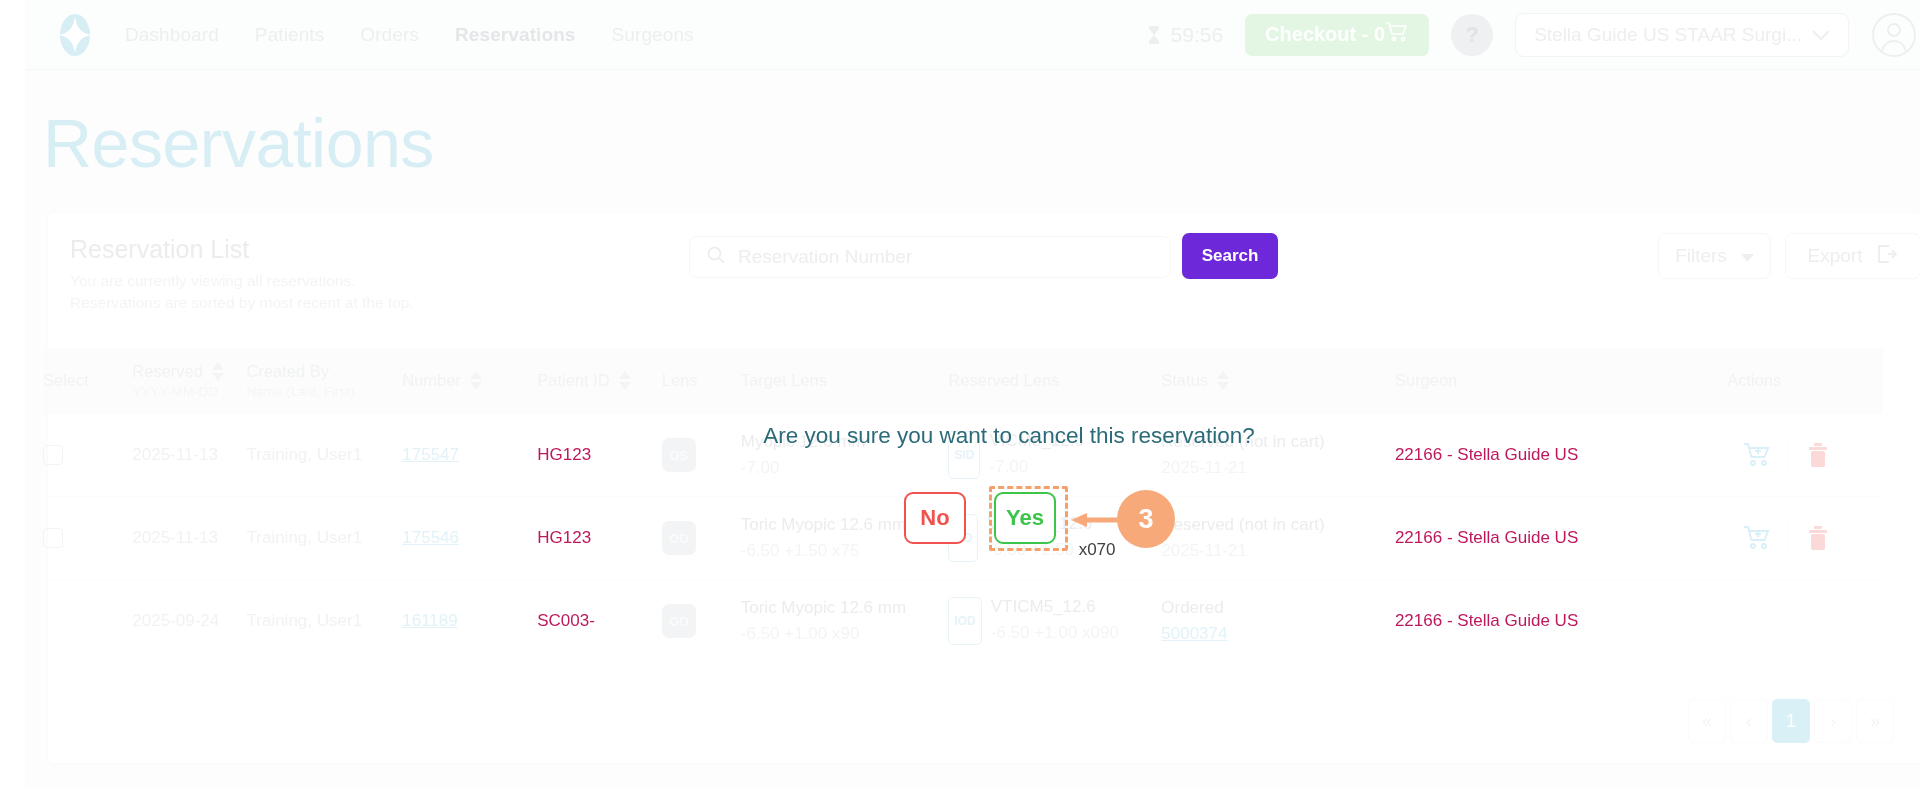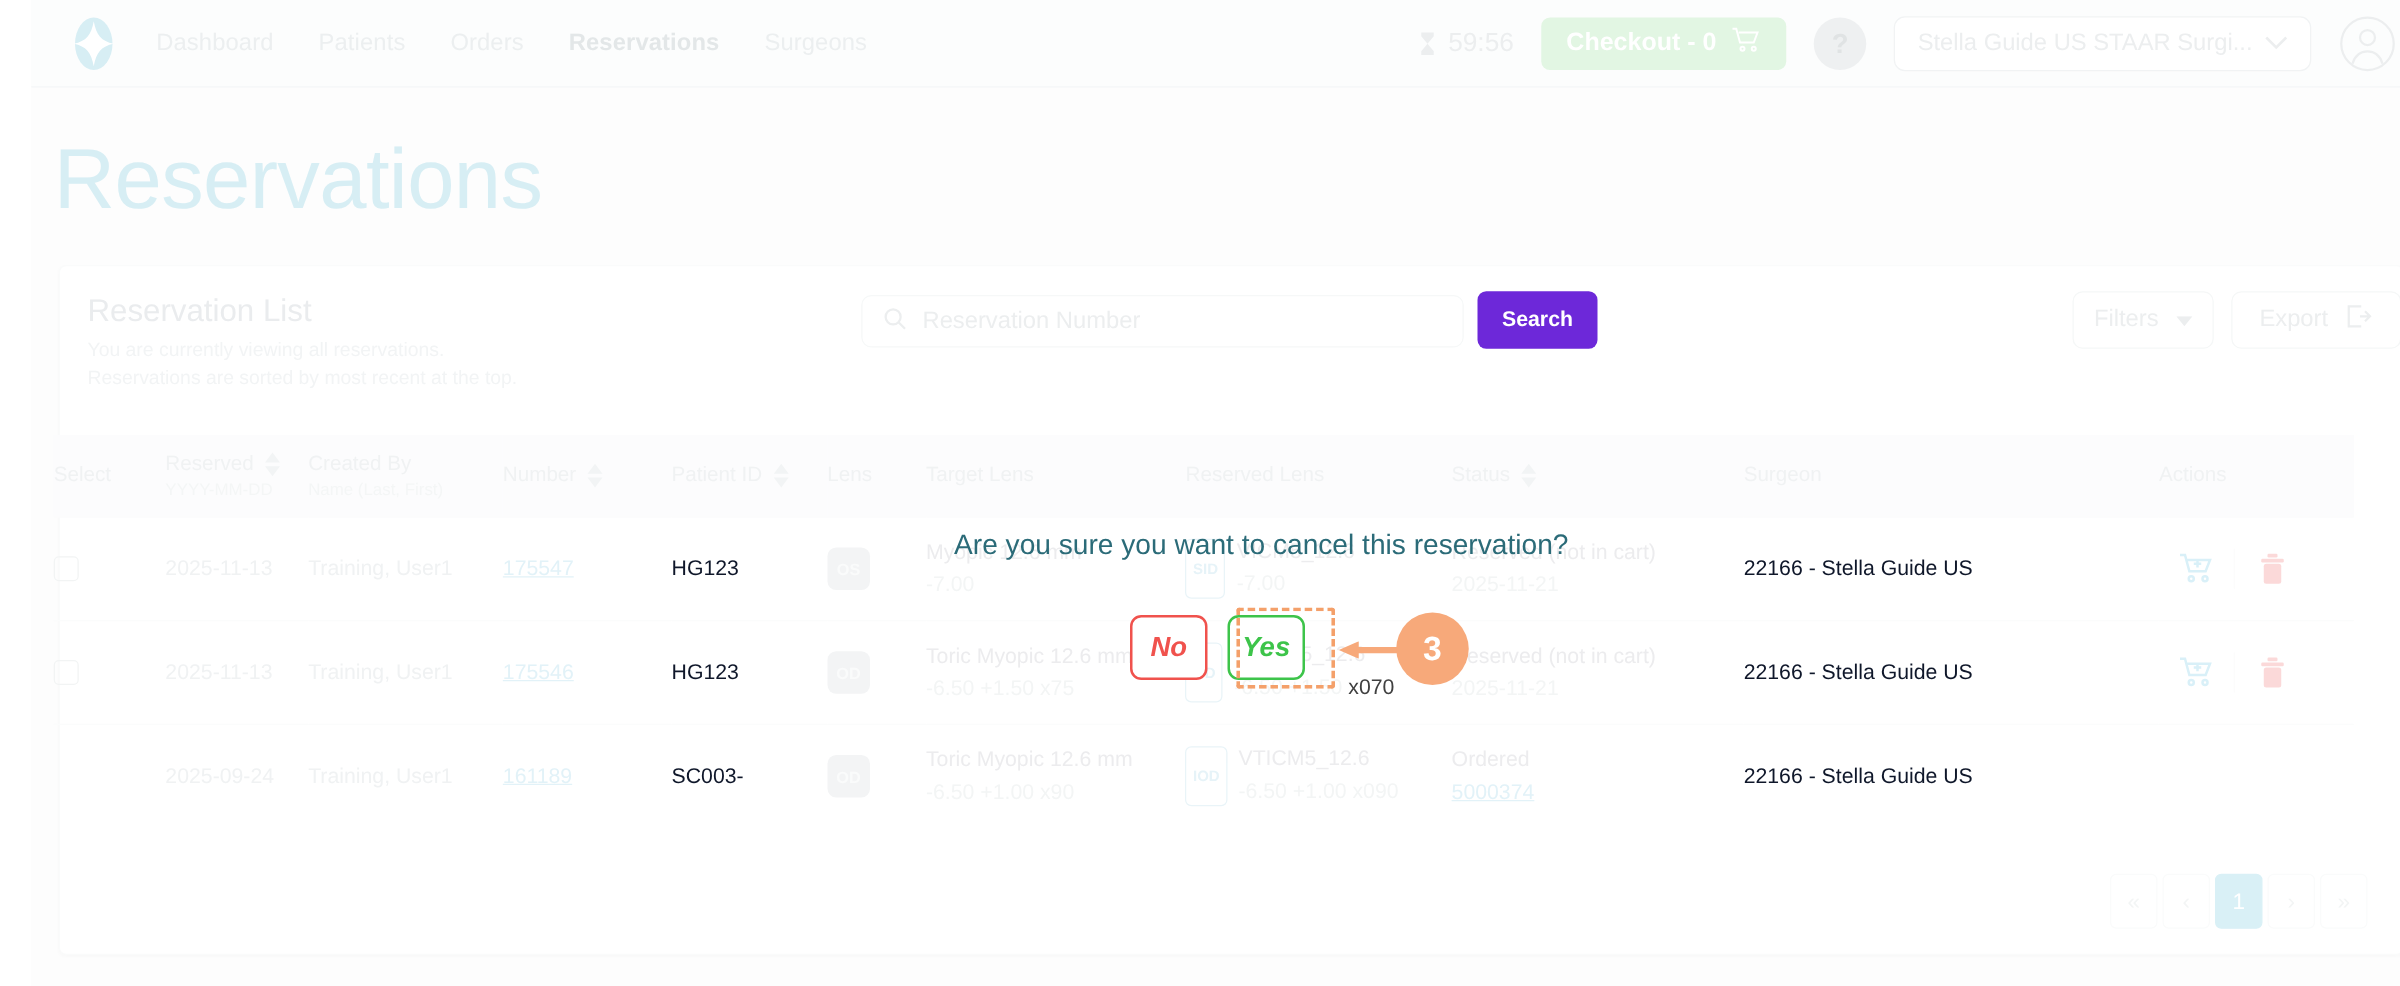--- a/index.html
+++ b/index.html
@@ -21,21 +21,21 @@
   .logo svg { display:block; }
   .navlinks { display: flex; align-items: center; gap: 36px; }
   .navlink { font-size: 19px; color: #eceff0; letter-spacing: .1px; cursor: pointer; }
   .navlink.active { color: #e3e7e8; font-weight: bold; }
 
   .nav-right { margin-left: auto; display: flex; align-items: center; gap: 22px; }
   .timer { display: flex; align-items: center; gap: 9px; font-size: 21px; color: #eceeef; }
   .timer .hg { width: 16px; height: 20px; display:block; }
   .checkout-btn {
     background: #e2f6e3; color: #ffffff; border: none; border-radius: 7px;
-    height: 42px; padding: 0 20px; display: flex; align-items: center; gap: 12px;
+    height: 42px; padding: 0 20px; display: flex; align-items: center; 
     font-size: 20px; font-weight: bold; cursor: pointer;
   }
   .help-btn {
     width: 42px; height: 42px; border-radius: 50%; background: #eef0f1;
     color: #e0e3e4; font-size: 22px; font-weight: bold;
     display: flex; align-items: center; justify-content: center; cursor: pointer;
   }
   .org-select {
     height: 44px; min-width: 330px; border: 1px solid #f1f3f4; border-radius: 9px;
     background: #fff; display: flex; align-items: center; gap: 10px;
@@ -95,21 +95,21 @@
   th .sub { display:block; font-size: 13.5px; color:#f4f6f6; margin-top: 3px; }
   .sort { display: inline-flex; flex-direction: column; gap: 3px; }
   .sort i { width: 0; height: 0; border-left: 6px solid transparent; border-right: 6px solid transparent; display:block; }
   .sort .up { border-bottom: 8px solid #f2f4f5; }
   .sort .dn { border-top: 8px solid #f2f4f5; }
 
   tbody tr { border-top: 1px solid #fbfcfc; height: 83px; }
   td { font-size: 17px; color: #f0f2f3; vertical-align: middle; padding: 10px 0; }
   .chk { width: 20px; height: 20px; border: 1.5px solid #f2f4f4; border-radius: 4px; display:block; cursor: pointer; }
   .link { color: #e2f2f8; text-decoration: underline; cursor: pointer; }
-  .plain-link { color: #0f172a; cursor: pointer; }
+  .plain-link { color: #be185d; cursor: pointer; }
   .eye-badge {
     width: 34px; height: 34px; background: #f3f4f5; border-radius: 7px;
     display: flex; align-items: center; justify-content: center;
     font-size: 13px; font-weight: bold; color: #fafbfb;
   }
   .two-line .l1 { color: #ececee; font-size: 17px; }
   .two-line .l2 { color: #f3f5f5; font-size: 17px; margin-top: 6px; }
   .two-line .l2 .red { color: #404040; }
   .sid-badge {
     display:inline-flex; align-items:center; justify-content:center;
@@ -128,21 +128,21 @@
     background:#fff; color:#f3f5f5; font-size: 18px;
     display:flex; align-items:center; justify-content:center; cursor:pointer;
   }
   .pg.active { background: #d9f0f6; color: #fff; border-color:#d9f0f6; }
 
   
   .modal-text {
     position: absolute; left: 724px; top: 423px; width: 520px;
     text-align: center; font-size: 22.5px; color: #2b6b78;
   }
-  .modal-btns { position: absolute; left: 879px; top: 492px; display: flex; gap: 16px; font-style: italic; }
+  .modal-btns { position: absolute; left: 879px; top: 492px; display: flex; gap: 28px; }
   .btn-no, .btn-yes {
     width: 62px; height: 52px; border-radius: 9px; background:#fff;
     font-size: 22px; font-weight: bold; cursor: pointer;
     display:flex; align-items:center; justify-content:center;
   }
   .btn-no  { border: 2.5px solid #f0524d; color: #f0524d; }
   .btn-yes { border: 2.5px solid #3dc44a; color: #3dc44a; }
 
   
   .ann-box {

